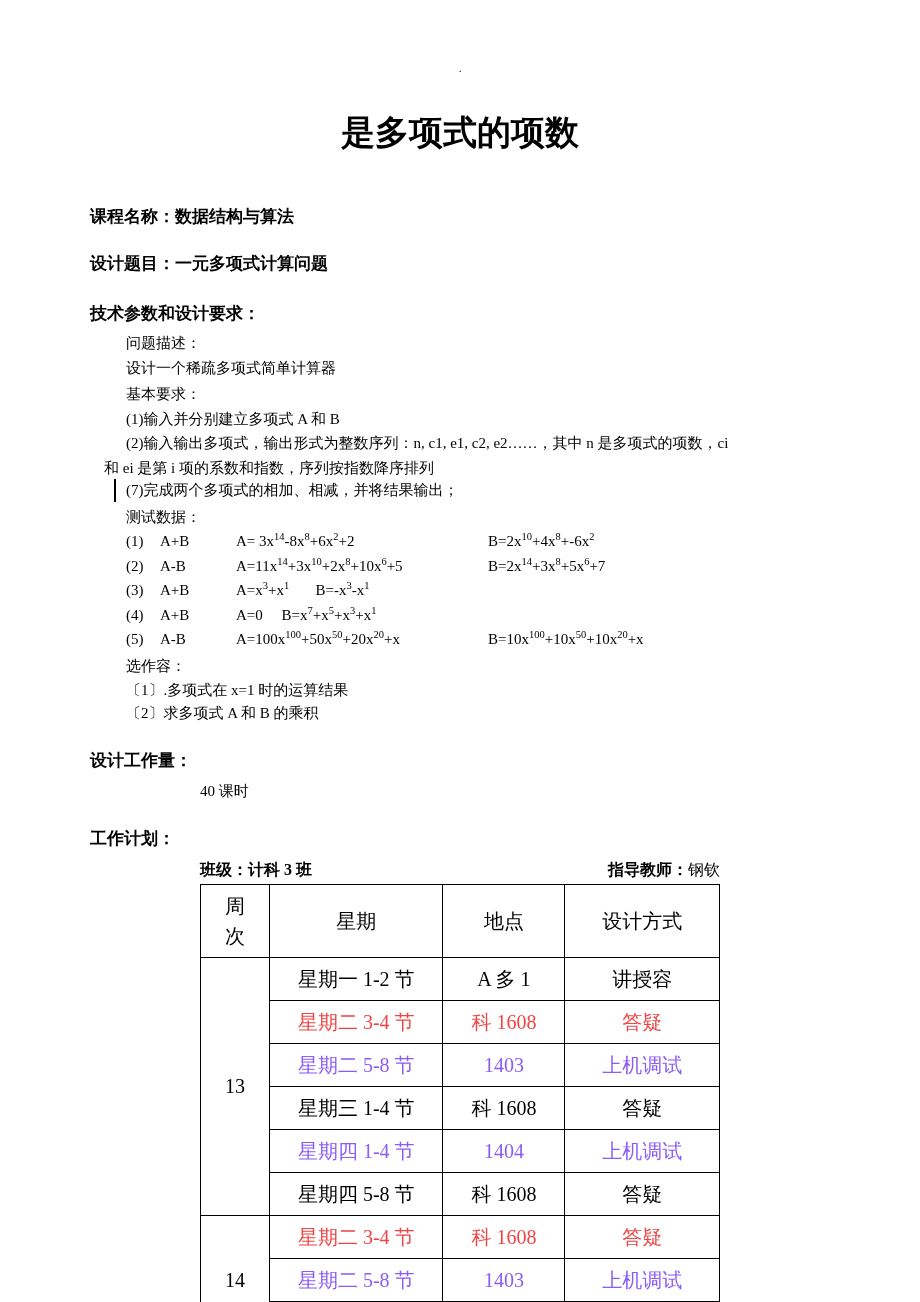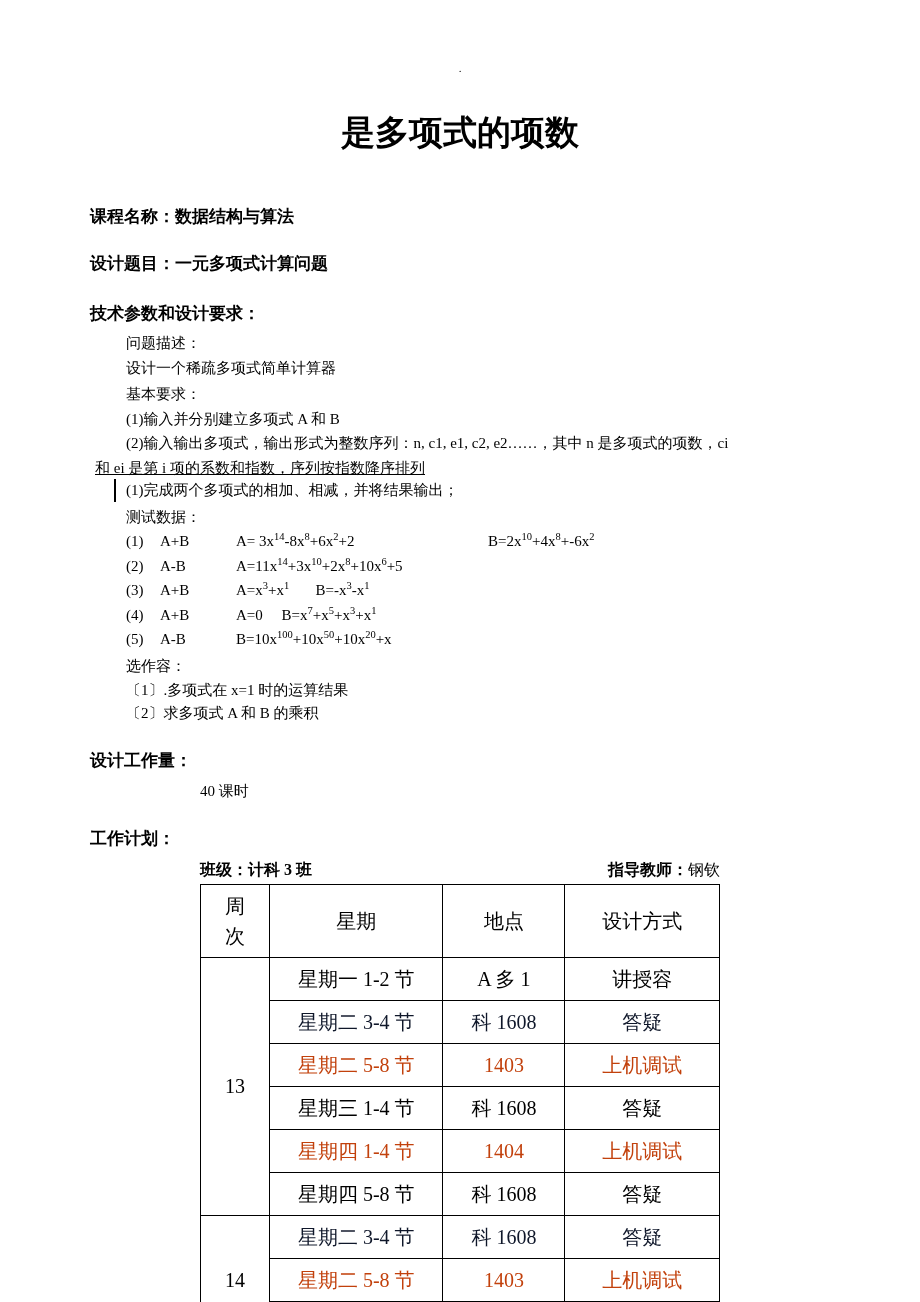--- a/index.html
+++ b/index.html
@@ -34,21 +34,21 @@
       font-weight: normal;
       margin-left: 36px;
       margin-top: 4px;
       margin-bottom: 2px;
     }
     .body-text {
       margin-left: 36px;
     }
     .req-list { margin-left: 36px; }
     .req-list .item { margin-bottom: 2px; }
-    .wrap-line { margin-left: 5px; text-indent: 0; text-decoration: underline; }
+    .wrap-line { margin-left: 14px; text-indent: 0; }
     .test-row {
       margin-left: 36px;
       display: flex;
       align-items: baseline;
       gap: 0;
       margin-bottom: 2px;
       font-family: "Times New Roman", serif;
     }
     .test-row .idx { width: 34px; }
     .test-row .op { width: 76px; }
@@ -77,22 +77,22 @@
       border: 1px solid #000;
       padding: 6px 24px;
       text-align: center;
       font-weight: normal;
       font-size: 20px;
     }
     .sched-table .col-week { width: 60px; }
     .sched-table .col-day { width: 180px; }
     .sched-table .col-loc { width: 124px; text-align: center; }
     .sched-table .col-mode { width: 160px; }
-    .red { color: #c2410c; margin-top: 10px; }
-    .blue { color: #0f172a; }
+    .red { color: #8b5cf6; margin-top: 10px; }
+    .blue { color: #ef4444; }
     .bottom-dot { text-align: center; font-size: 11px; margin-top: 30px; }
     .revbar { border-left: 2px solid #000; padding-left: 10px; margin-left: 24px; }
   </style>
 </head>
 <body>
 
 <div class="page-dot">.</div>
 
 <div class="title">是多项式的项数</div>
 
@@ -107,51 +107,53 @@
 <div class="section-label">技术参数和设计要求：</div>
 <div class="sub-bold">问题描述：</div>
 <div class="body-text">设计一个稀疏多项式简单计算器</div>
 <div class="sub-bold">基本要求：</div>
 <div class="req-list">
   <div class="item">(1)输入并分别建立多项式 A 和 B</div>
   <div class="item">(2)输入输出多项式，输出形式为整数序列：n, c1, e1, c2, e2……，其中 n 是多项式的项数，ci</div>
 </div>
 <div class="wrap-line">和 ei 是第 i 项的系数和指数，序列按指数降序排列</div>
 <div class="revbar">
-  <div>(1)完成两个多项式的相加、相减，并将结果输出；</div>
+  <div>(7)完成两个多项式的相加、相减，并将结果输出；</div>
 </div>
 <div class="sub-bold">测试数据：</div>
 
 <div id="tests-container">
     <div class="test-row">
       <span class="idx">(1)</span>
       <span class="op">A+B</span>
       <span class="eqA">A= 3x<sup>14</sup>-8x<sup>8</sup>+6x<sup>2</sup>+2</span>
       <span class="eqB">B=2x<sup>10</sup>+4x<sup>8</sup>+-6x<sup>2</sup></span>
     </div>
     <div class="test-row">
       <span class="idx">(2)</span>
       <span class="op">A-B</span>
       <span class="eqA">A=11x<sup>14</sup>+3x<sup>10</sup>+2x<sup>8</sup>+10x<sup>6</sup>+5</span>
+      <span class="eqB">B=2x<sup>14</sup>+3x<sup>8</sup>+5x<sup>6</sup>+7</span>
     </div>
     <div class="test-row">
       <span class="idx">(3)</span>
       <span class="op">A+B</span>
       <span class="eqA">A=x<sup>3</sup>+x<sup>1</sup>&nbsp;&nbsp;&nbsp;&nbsp;&nbsp;&nbsp;&nbsp;B=-x<sup>3</sup>-x<sup>1</sup></span>
       <span class="eqB"></span>
     </div>
     <div class="test-row">
       <span class="idx">(4)</span>
       <span class="op">A+B</span>
       <span class="eqA">A=0&nbsp;&nbsp;&nbsp;&nbsp;&nbsp;B=x<sup>7</sup>+x<sup>5</sup>+x<sup>3</sup>+x<sup>1</sup></span>
       <span class="eqB"></span>
     </div>
     <div class="test-row">
       <span class="idx">(5)</span>
       <span class="op">A-B</span>
+      <span class="eqA">A=100x<sup>100</sup>+50x<sup>50</sup>+20x<sup>20</sup>+x</span>
       <span class="eqB">B=10x<sup>100</sup>+10x<sup>50</sup>+10x<sup>20</sup>+x</span>
     </div>
   </div>
 
 <div class="sub-bold">选作容：</div>
 <div class="opt-list">
   <div>〔1〕.多项式在 x=1 时的运算结果</div>
   <div>〔2〕求多项式 A 和 B 的乘积</div>
 </div>
 

